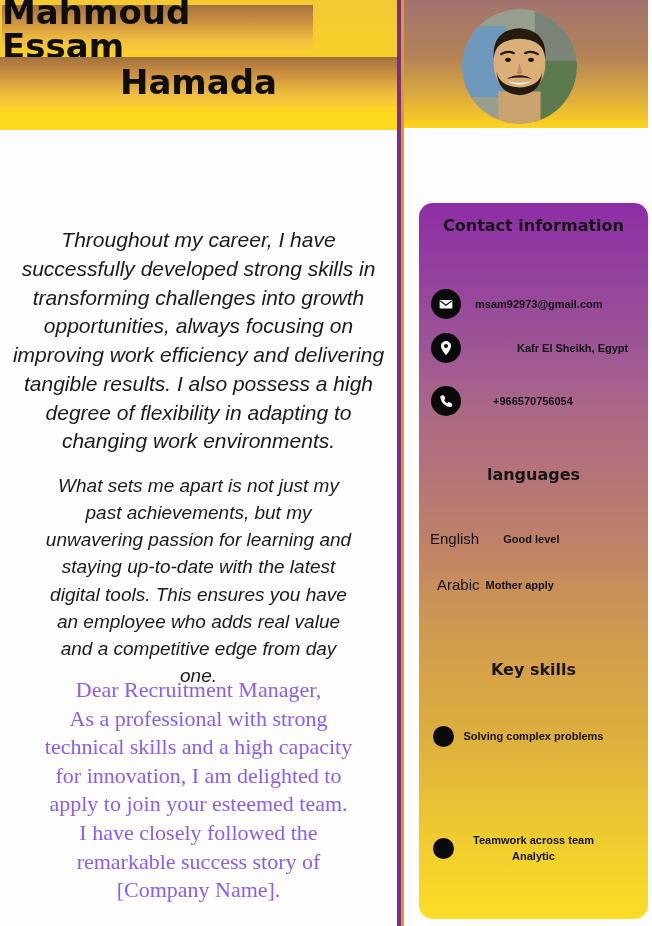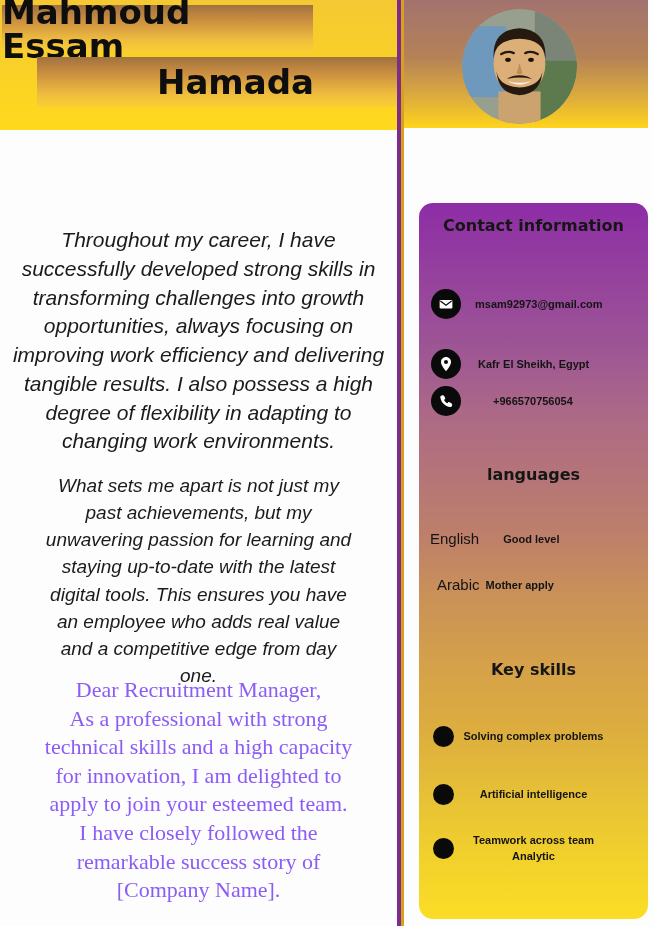--- a/index.html
+++ b/index.html
@@ -6,21 +6,21 @@
   html,body { width:652px; height:926px; background:#ffffff; }
   body { font-family:"Liberation Sans", sans-serif; position:relative; overflow:hidden; }
   .page { position:absolute; left:0; top:0; width:652px; height:926px; background:#fdfdfd; overflow:hidden; }
 
   
   .banner { position:absolute; left:0; top:0; width:397px; height:130px;
             background:linear-gradient(180deg,#f4c832 0%,#ffd91d 100%); }
   .name-bar { position:absolute; display:flex; align-items:center; justify-content:center;
               background:linear-gradient(180deg,#a1713f 0%,#cd9140 35%,#efbe3e 75%,#fbce33 100%); }
   .bar1 { left:2px; top:5px; width:311px; height:47px; }
-  .bar2 { left:0; top:57px; width:397px; height:50px;margin-left:37px; }
+  .bar2 { left:0; top:57px; width:397px; height:50px; }
   .name-text { font-family:"DejaVu Sans", sans-serif; font-weight:bold; font-size:34px; color:#0e0e0e; line-height:1; }
 
   
   .para { position:absolute; text-align:center; color:#1b1b1b; }
   .para-italic { font-family:Liberation Sans, sans-serif; font-style:italic;text-align:center; }
   .para1 { left:8px;  top:226px; width:381px; font-size:21px; line-height:1.37; }
   .para2 { left:40px; top:472px; width:317px; font-size:19px; line-height:1.43; }
   .para3 { left:44px; top:676px; width:309px; font-family:"Liberation Serif", serif;
            font-size:22px; line-height:1.30; white-space:pre-line; color:#8b5cf6; }
 
@@ -38,21 +38,21 @@
            background:linear-gradient(180deg,#8d2da6 0%,#9d5595 20%,#ad6a86 30%,#bd7f6b 46%,
                        #ca9158 55%,#d5a04a 64%,#ddae3e 74%,#e7c136 83%,#f4d32a 93%,#fbdd26 100%); }
   .sec-title { position:absolute; left:0; width:100%; text-align:center;
                font-family:"DejaVu Sans", sans-serif; font-weight:bold; font-size:16px; color:#161616; }
   .contact-title   { top:13px; }
   .languages-title { top:262px; }
   .skills-title    { top:457px; }
 
   .contact-row { position:absolute; left:12px; display:flex; align-items:center; }
   .row-email    { top:86px; }
-  .row-location { top:146px; }
+  .row-location { top:130px;gap:39px; }
   .row-phone    { top:183px; }
   .circle-icon { width:30px; height:30px; border-radius:50%; background:#0a0a0a;
                  display:flex; align-items:center; justify-content:center; flex:0 0 30px; }
   .circle-icon svg { width:18px; height:18px; }
   .contact-text { font-size:11px; font-weight:bold; color:#141414;text-align:center; }
   .row-email .contact-text    { margin-left:14px; }
   .row-location .contact-text { margin-left:17px; }
   .row-phone .contact-text    { margin-left:32px; }
 
   .lang-row { position:absolute; display:flex; align-items:center; }
@@ -163,24 +163,20 @@
       <span class="lang-name">Arabic</span>
       <span class="lang-level">Mother apply</span>
     </div>
 
     <h2 class="sec-title skills-title">Key skills</h2>
 
     <div class="skill-row s1">
       <span class="bullet"></span>
       <span class="skill-text">Solving complex problems</span>
     </div>
-    <div class="skill-row s2">
-      <span class="bullet"></span>
-      <span class="skill-text">Artificial intelligence</span>
-    </div>
     <div class="skill-row s3">
       <span class="bullet"></span>
       <span class="skill-text">Teamwork across team
 Analytic</span>
     </div>
 
   </aside>
 </div>
 
 </body></html>

